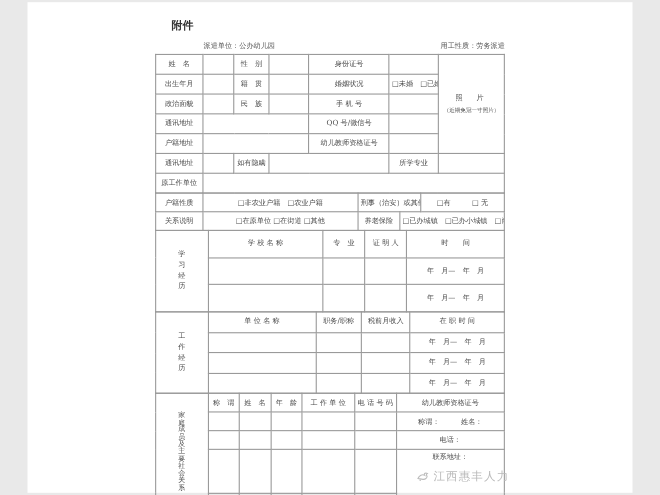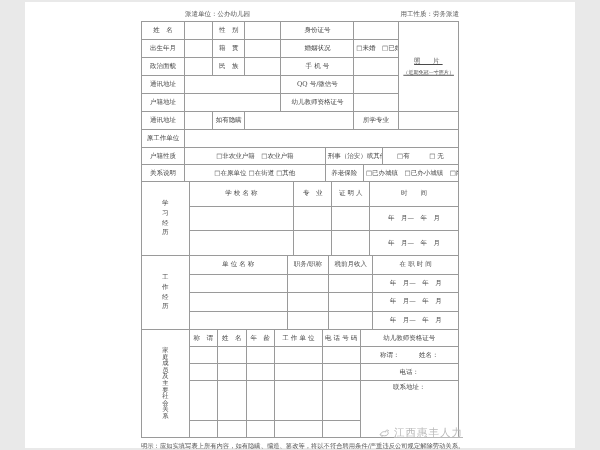--- a/index.html
+++ b/index.html
@@ -34,46 +34,47 @@
   }
   table.t + table.t{margin-top:-1px;}
   table.t td{
     border:1px solid #9a9a9a;
     padding:0 2px;height:16px;
     text-align:center;vertical-align:middle;
     overflow:hidden;white-space:nowrap;
   }
   table.basic td{height:17px;}
   table.t td.lab{color:#4a4a4a;margin-top:44px;}
-  td.photo{vertical-align:middle;text-decoration:underline;}
+  td.photo{vertical-align:middle;}
   .photo-title{font-size:6.5px;letter-spacing:3px;}
   .photo-note{font-size:5.5px;margin-top:3px;transform:scale(.92);}
   .vlabel{
     width:1.1em;margin:17px auto;word-break:break-all;
     white-space:normal;line-height:1.5;font-size:6.5px;
   }
   .vlabel.tight{line-height:1.05;font-size:6.3px;}
   td.emg{ text-align:left;vertical-align:middle;padding-left:4px;margin-left:23px;}
   td.emg.top{vertical-align:top;padding-top:2px;}
   .note{
     font-size:6.3px;margin-top:4px;color:#555;
     white-space:nowrap;transform-origin:left center;
   }
   .watermark{
     position:absolute;right:112px;bottom:8px;
     display:flex;align-items:flex-end;gap:3px;
-    color:#b9b9b9;font-size:10.5px;letter-spacing:1px;text-decoration:underline;
+    color:#b9b9b9;font-size:10.5px;letter-spacing:1px;
   }
   .watermark svg{display:block;}
 </style>
 </head>
 <body>
 
 <div class="page">
 
+  <div class="attachment">附件</div>
 
   <div class="content">
 
     <div class="subheader">
       <span>派遣单位：公办幼儿园</span>
       <span>用工性质：劳务派遣</span>
     </div>
 
     <table class="t basic">
       <colgroup>

